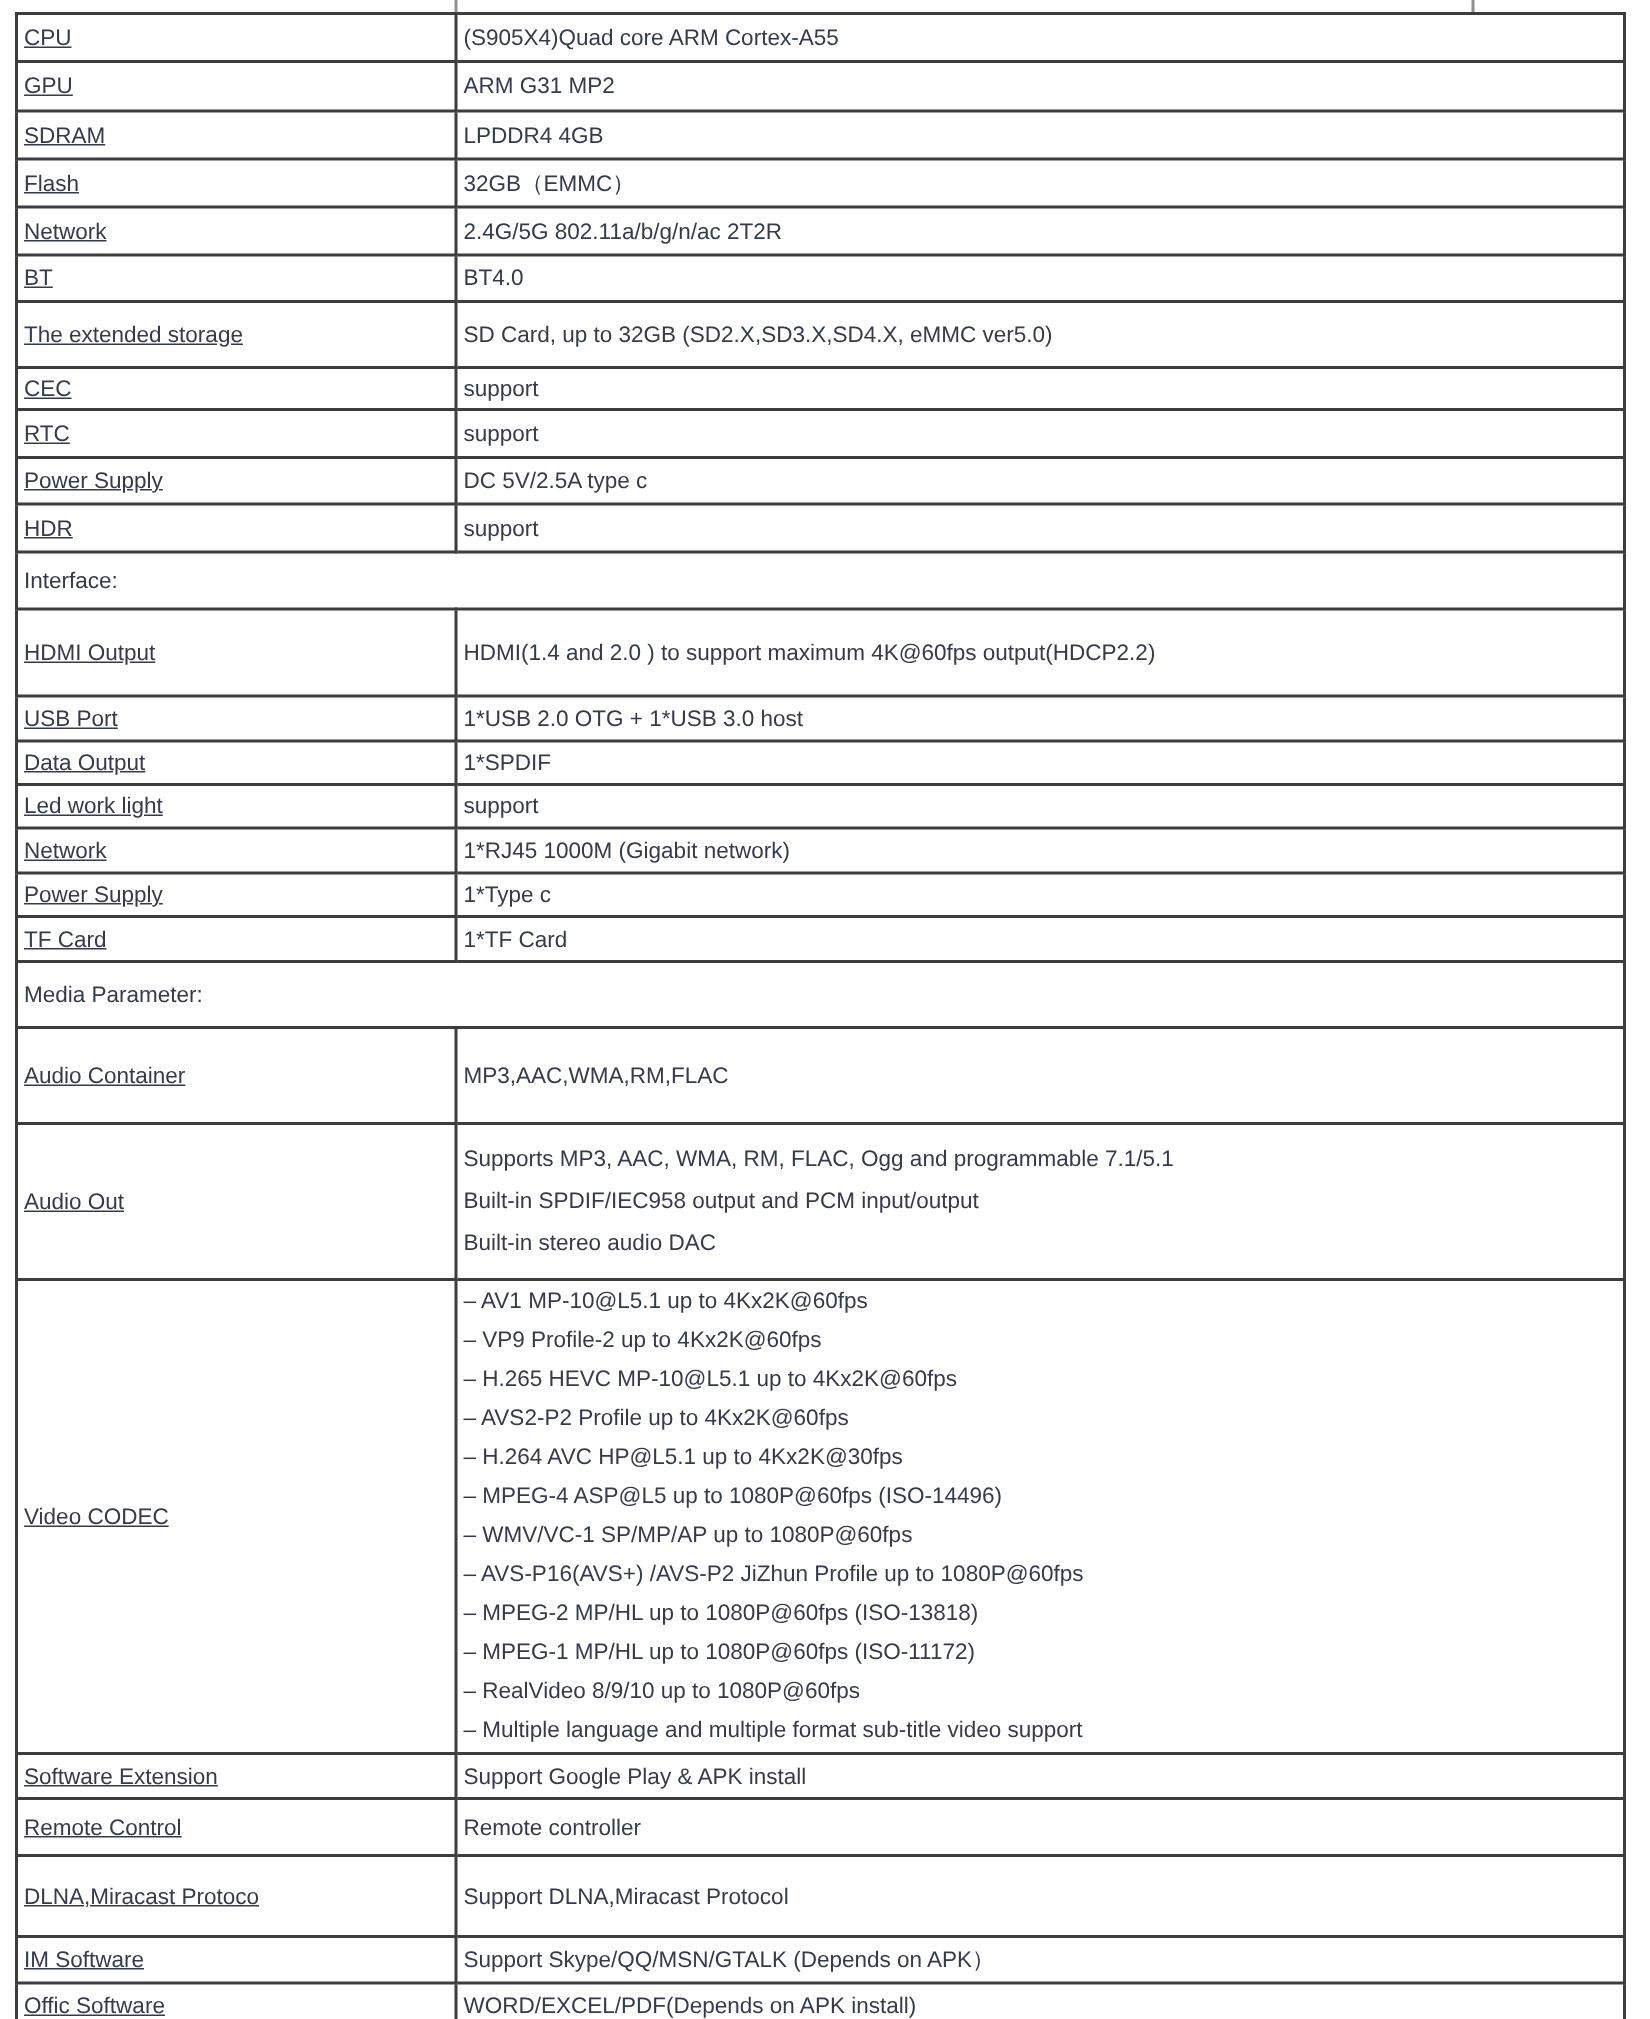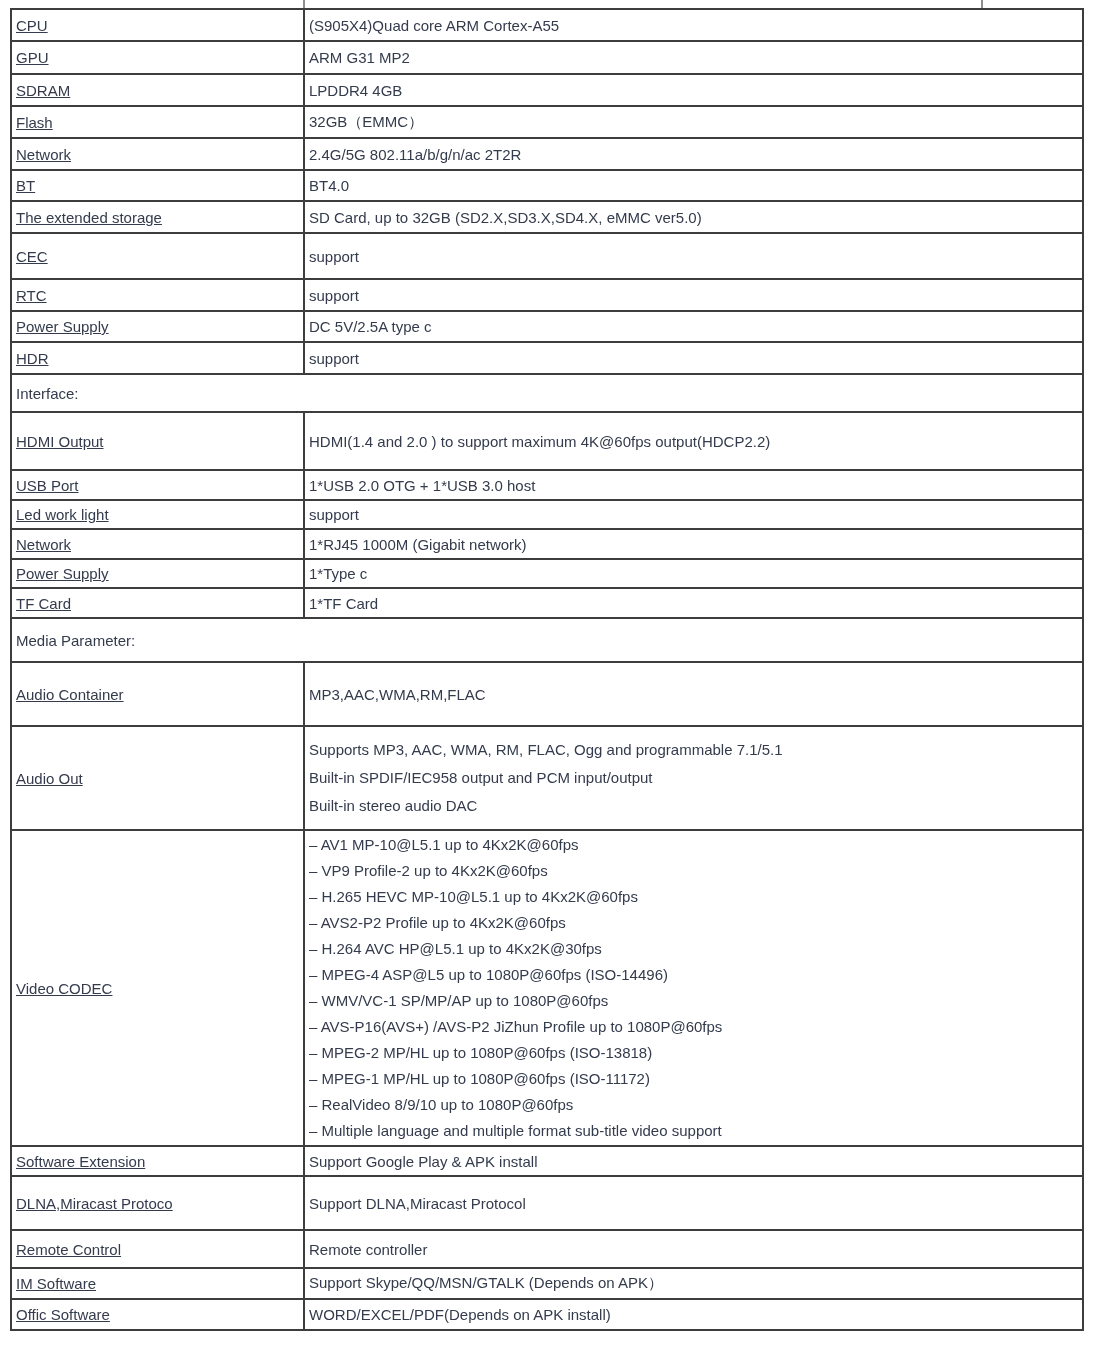--- a/index.html
+++ b/index.html
@@ -94,25 +94,25 @@
           <td class="value-cell">32GB（EMMC）</td>
         </tr>
         <tr style="height: 32px;">
           <td class="label-cell">Network</td>
           <td class="value-cell">2.4G/5G 802.11a/b/g/n/ac 2T2R</td>
         </tr>
         <tr style="height: 31px;">
           <td class="label-cell">BT</td>
           <td class="value-cell">BT4.0</td>
         </tr>
-        <tr style="height: 32px;">
+        <tr style="height: 44px;">
           <td class="label-cell">The extended storage</td>
           <td class="value-cell">SD Card, up to 32GB (SD2.X,SD3.X,SD4.X, eMMC ver5.0)</td>
         </tr>
-        <tr style="height: 46px;">
+        <tr style="height: 28px;">
           <td class="label-cell">CEC</td>
           <td class="value-cell">support</td>
         </tr>
         <tr style="height: 32px;">
           <td class="label-cell">RTC</td>
           <td class="value-cell">support</td>
         </tr>
         <tr style="height: 31px;">
           <td class="label-cell">Power Supply</td>
           <td class="value-cell">DC 5V/2.5A type c</td>
@@ -124,20 +124,24 @@
         <tr style="height: 38px;">
           <td colspan="2" class="section-cell">Interface:</td>
         </tr>
         <tr style="height: 58px;">
           <td class="label-cell">HDMI Output</td>
           <td class="value-cell">HDMI(1.4 and 2.0 ) to support maximum 4K@60fps output(HDCP2.2)</td>
         </tr>
         <tr style="height: 30px;">
           <td class="label-cell">USB Port</td>
           <td class="value-cell">1*USB 2.0 OTG + 1*USB 3.0 host</td>
+        </tr>
+        <tr style="height: 29px;">
+          <td class="label-cell">Data Output</td>
+          <td class="value-cell">1*SPDIF</td>
         </tr>
         <tr style="height: 29px;">
           <td class="label-cell">Led work light</td>
           <td class="value-cell">support</td>
         </tr>
         <tr style="height: 30px;">
           <td class="label-cell">Network</td>
           <td class="value-cell">1*RJ45 1000M (Gigabit network)</td>
         </tr>
         <tr style="height: 29px;">
@@ -177,27 +181,27 @@
             <div class="value-line">– MPEG-2 MP/HL up to 1080P@60fps (ISO-13818)</div>
             <div class="value-line">– MPEG-1 MP/HL up to 1080P@60fps (ISO-11172)</div>
             <div class="value-line">– RealVideo 8/9/10 up to 1080P@60fps</div>
             <div class="value-line">– Multiple language and multiple format sub-title video support</div>
           </td>
         </tr>
         <tr style="height: 30px;">
           <td class="label-cell">Software Extension</td>
           <td class="value-cell">Support Google Play &amp; APK install</td>
         </tr>
+        <tr style="height: 38px;">
+          <td class="label-cell">Remote Control</td>
+          <td class="value-cell">Remote controller</td>
+        </tr>
         <tr style="height: 54px;">
           <td class="label-cell">DLNA,Miracast Protoco</td>
           <td class="value-cell">Support DLNA,Miracast Protocol</td>
-        </tr>
-        <tr style="height: 38px;">
-          <td class="label-cell">Remote Control</td>
-          <td class="value-cell">Remote controller</td>
         </tr>
         <tr style="height: 31px;">
           <td class="label-cell">IM Software</td>
           <td class="value-cell">Support Skype/QQ/MSN/GTALK (Depends on APK）</td>
         </tr>
         <tr style="height: 31px;">
           <td class="label-cell">Offic Software</td>
           <td class="value-cell">WORD/EXCEL/PDF(Depends on APK install)</td>
         </tr>
       </tbody>

